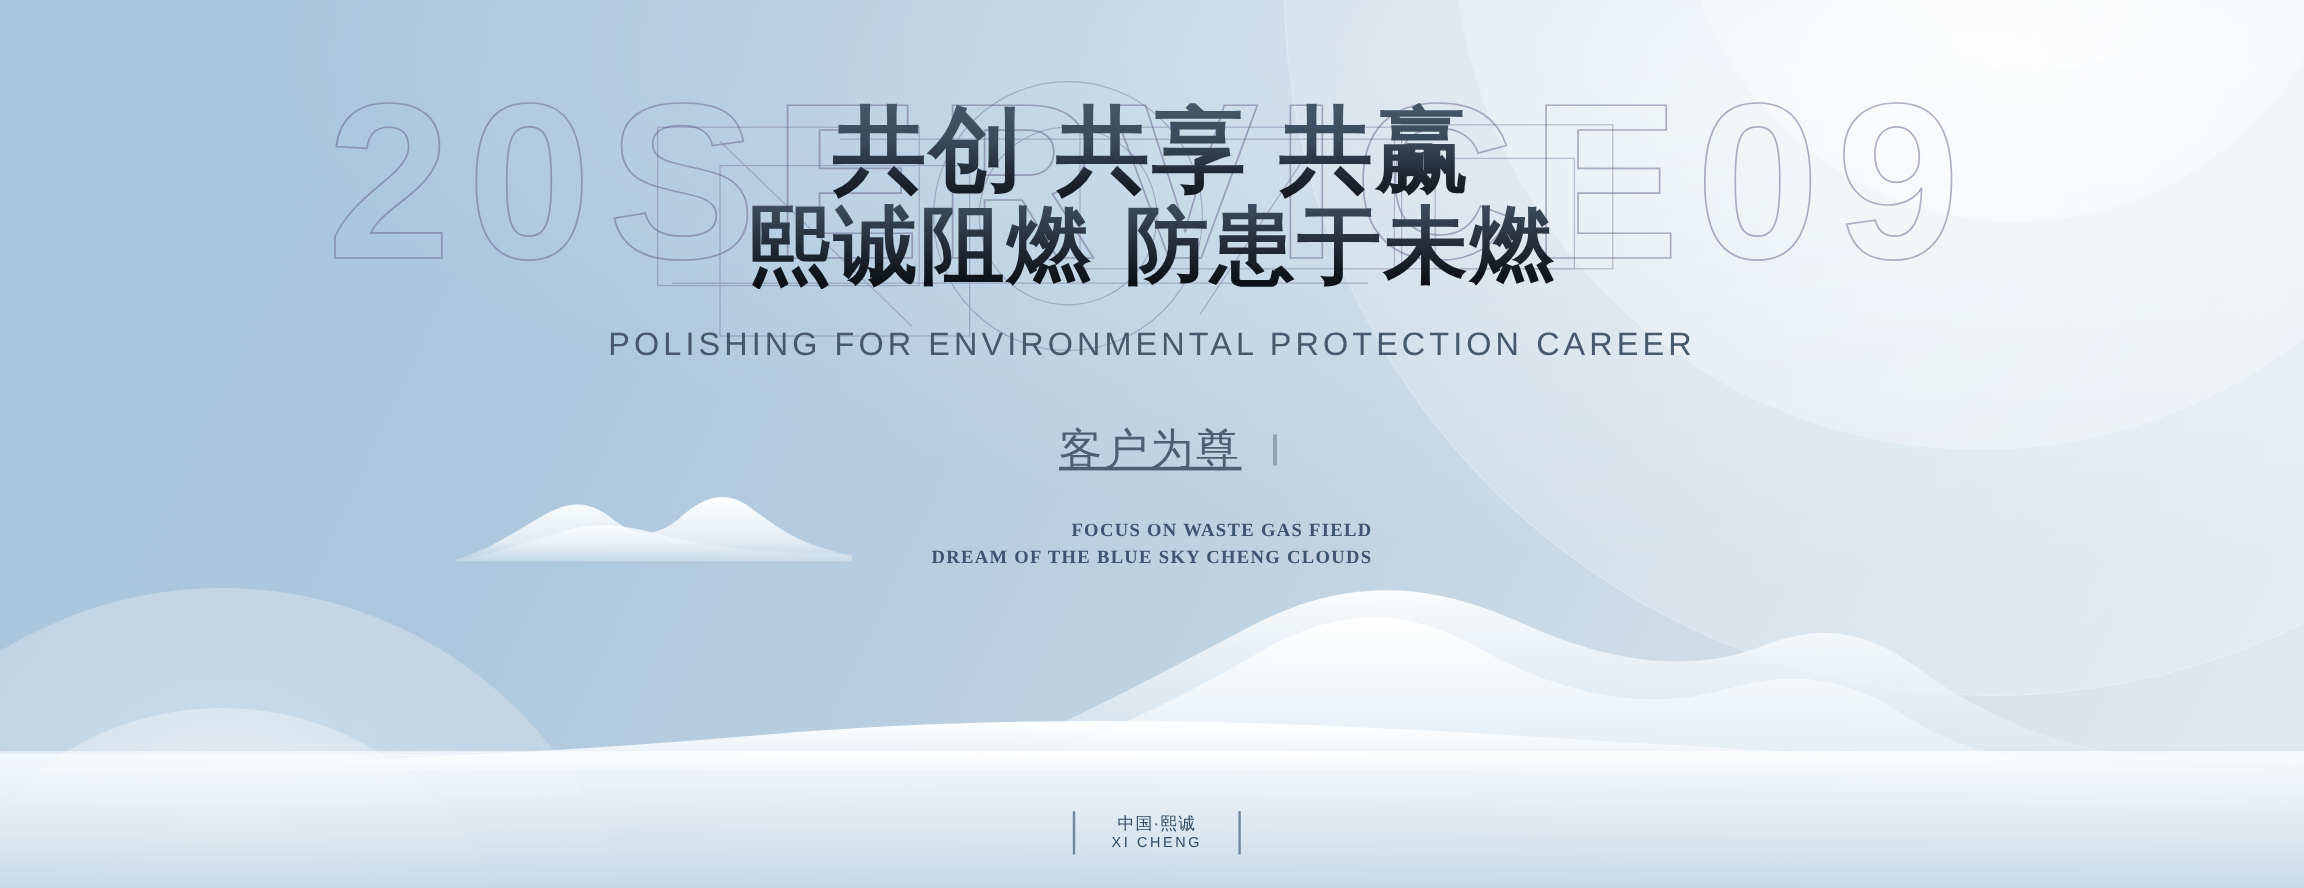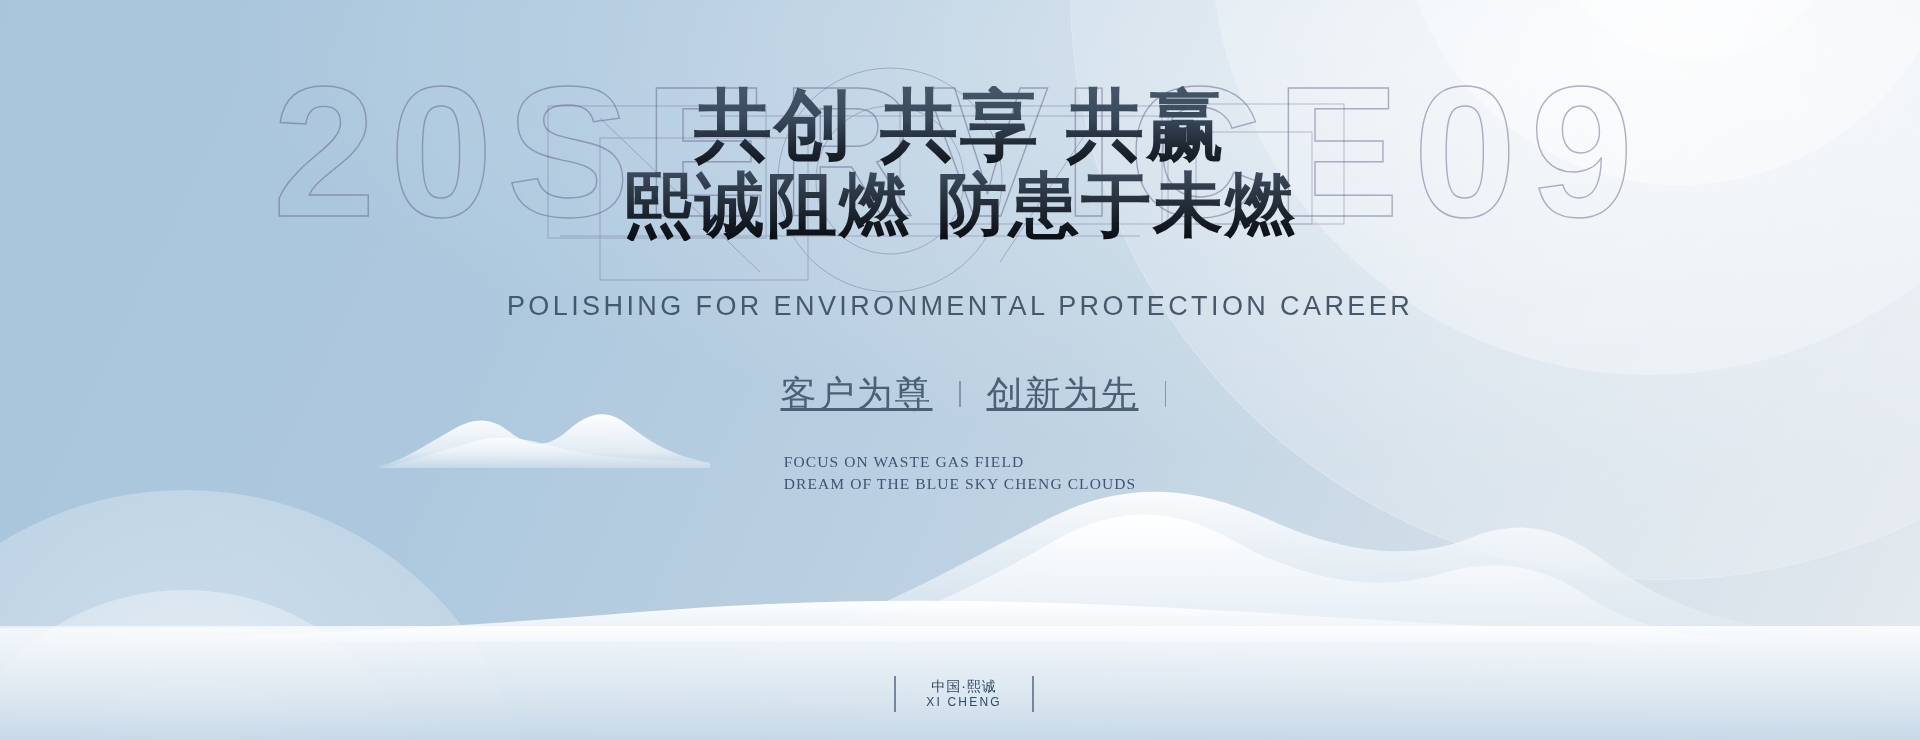--- a/index.html
+++ b/index.html
@@ -133,21 +133,21 @@
     letter-spacing:2px;
     background:linear-gradient(180deg,#3d4d60 0%, #2b3643 34%, #141a22 76%, #0a0d12 100%);
     -webkit-background-clip:text;
     background-clip:text;
     color:transparent;
     white-space:nowrap;
   }
   .headline2 .sp{ display:inline-block; width:26px; }
 
   .subtitle-en{
-    margin-top:50px;
+    margin-top:31px;
     font-size:27px;
     letter-spacing:3.4px;
     color:#46596c;
     font-weight:400;
     white-space:nowrap;
   }
 
   .values{
     margin-top:48px;
     display:flex; align-items:center; gap:0;
@@ -159,27 +159,27 @@
   }
   .values .v{ padding:0 26px; }
   .values .bar{
     width:1px; height:26px;
     background:#6f8398;
     opacity:.75;
   }
 
   .serif-lines{
     margin-top:32px;
-    text-align:left;
+    text-align:right;
     font-family:"Liberation Serif", serif;
     color:#3d5472;
     font-size:15.5px;
     letter-spacing:1.1px;
     line-height:1.45;
-    font-weight:400;
+    font-weight:700;
   }
 
   
   .logo{
     position:absolute; left:4px; bottom:28px; width:1920px;
     display:flex; justify-content:center; align-items:center; gap:4px;
   }
   .logo-bar{
     width:2px; height:36px;
     background:#5e7791;
@@ -281,21 +281,20 @@
     <div class="headline2">
       <span>熙诚阻燃</span><span class="sp"></span><span>防患于未燃</span>
     </div>
 
     <div class="subtitle-en">POLISHING FOR ENVIRONMENTAL PROTECTION CAREER</div>
 
     <div class="values">
       <span class="v">客户为尊</span>
       <span class="bar"></span>
       <span class="bar"></span>
-      <span class="v">创新为先</span>
       <span class="bar"></span>
     </div>
 
     <div class="serif-lines">
       <div>FOCUS ON WASTE GAS FIELD</div>
       <div>DREAM OF THE BLUE SKY CHENG CLOUDS</div>
     </div>
 
   </div>
 

